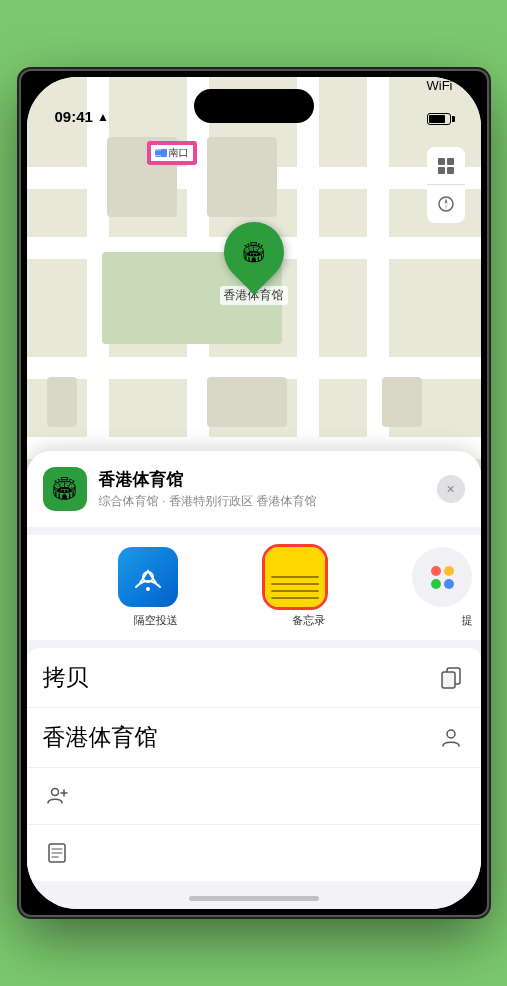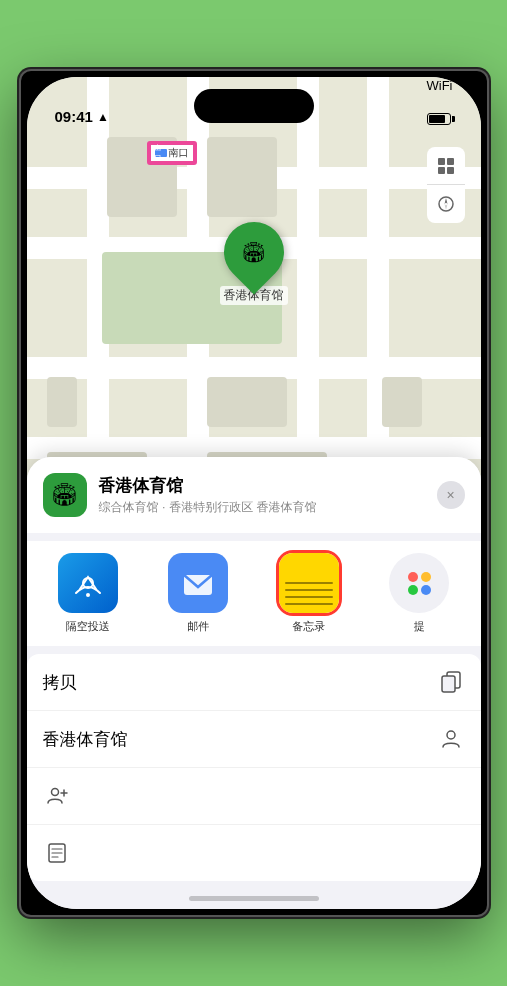--- a/index.html
+++ b/index.html
@@ -322,21 +322,21 @@
       padding: 12px 8px;
       margin-bottom: 8px;
       display: flex;
       gap: 4px;
       overflow: hidden;
     }
 
     .share-app {
       display: flex;
       flex-direction: column;
-      align-items: center;
+      align-items: flex-end;
       gap: 6px;
       flex: 1;
       cursor: pointer;
     }
 
     .share-app-icon {
       width: 60px;
       height: 60px;
       border-radius: 14px;
       display: flex;
@@ -397,21 +397,21 @@
       padding: 14px 16px;
       border-bottom: 1px solid #f0f0f0;
       cursor: pointer;
     }
 
     .action-item:last-child {
       border-bottom: none;
     }
 
     .action-item-label {
-      font-size: 17px;
+      font-size: 23px;
       color: #000;
     }
 
     .action-item-icon {
       width: 28px;
       height: 28px;
       display: flex;
       align-items: center;
       justify-content: center;
       font-size: 20px;
@@ -562,29 +562,20 @@
               <circle cx="16" cy="16" r="5" fill="none" stroke="white" stroke-width="2"></circle>
               <path d="M8 22 L16 10 L24 22" fill="none" stroke="white" stroke-width="2" stroke-linecap="round"></path>
               <path d="M4 26 Q16 14 28 26" fill="none" stroke="white" stroke-width="2" stroke-linecap="round"></path>
               <circle cx="16" cy="28" r="2" fill="white"></circle>
             </svg>
           </div>
           <span class="share-app-label">隔空投送</span>
         </div>
 
 
-        <div class="share-app">
-          <div class="share-app-icon mail">
-            <svg width="36" height="36" viewBox="0 0 36 36">
-              <rect x="4" y="10" width="28" height="20" rx="3" fill="white" opacity="0.9"></rect>
-              <polyline points="4,10 18,22 32,10" fill="none" stroke="#4a8af4" stroke-width="2.5"></polyline>
-            </svg>
-          </div>
-          <span class="share-app-label">邮件</span>
-        </div>
 
         <div class="share-app">
           <div style="position:relative;outline:3px solid #ff3b30;border-radius:14px;">
             <div class="share-app-icon notes">
               <div class="notes-lines">
                 <div class="notes-line"></div>
                 <div class="notes-line"></div>
                 <div class="notes-line"></div>
                 <div class="notes-line"></div>
               </div>

